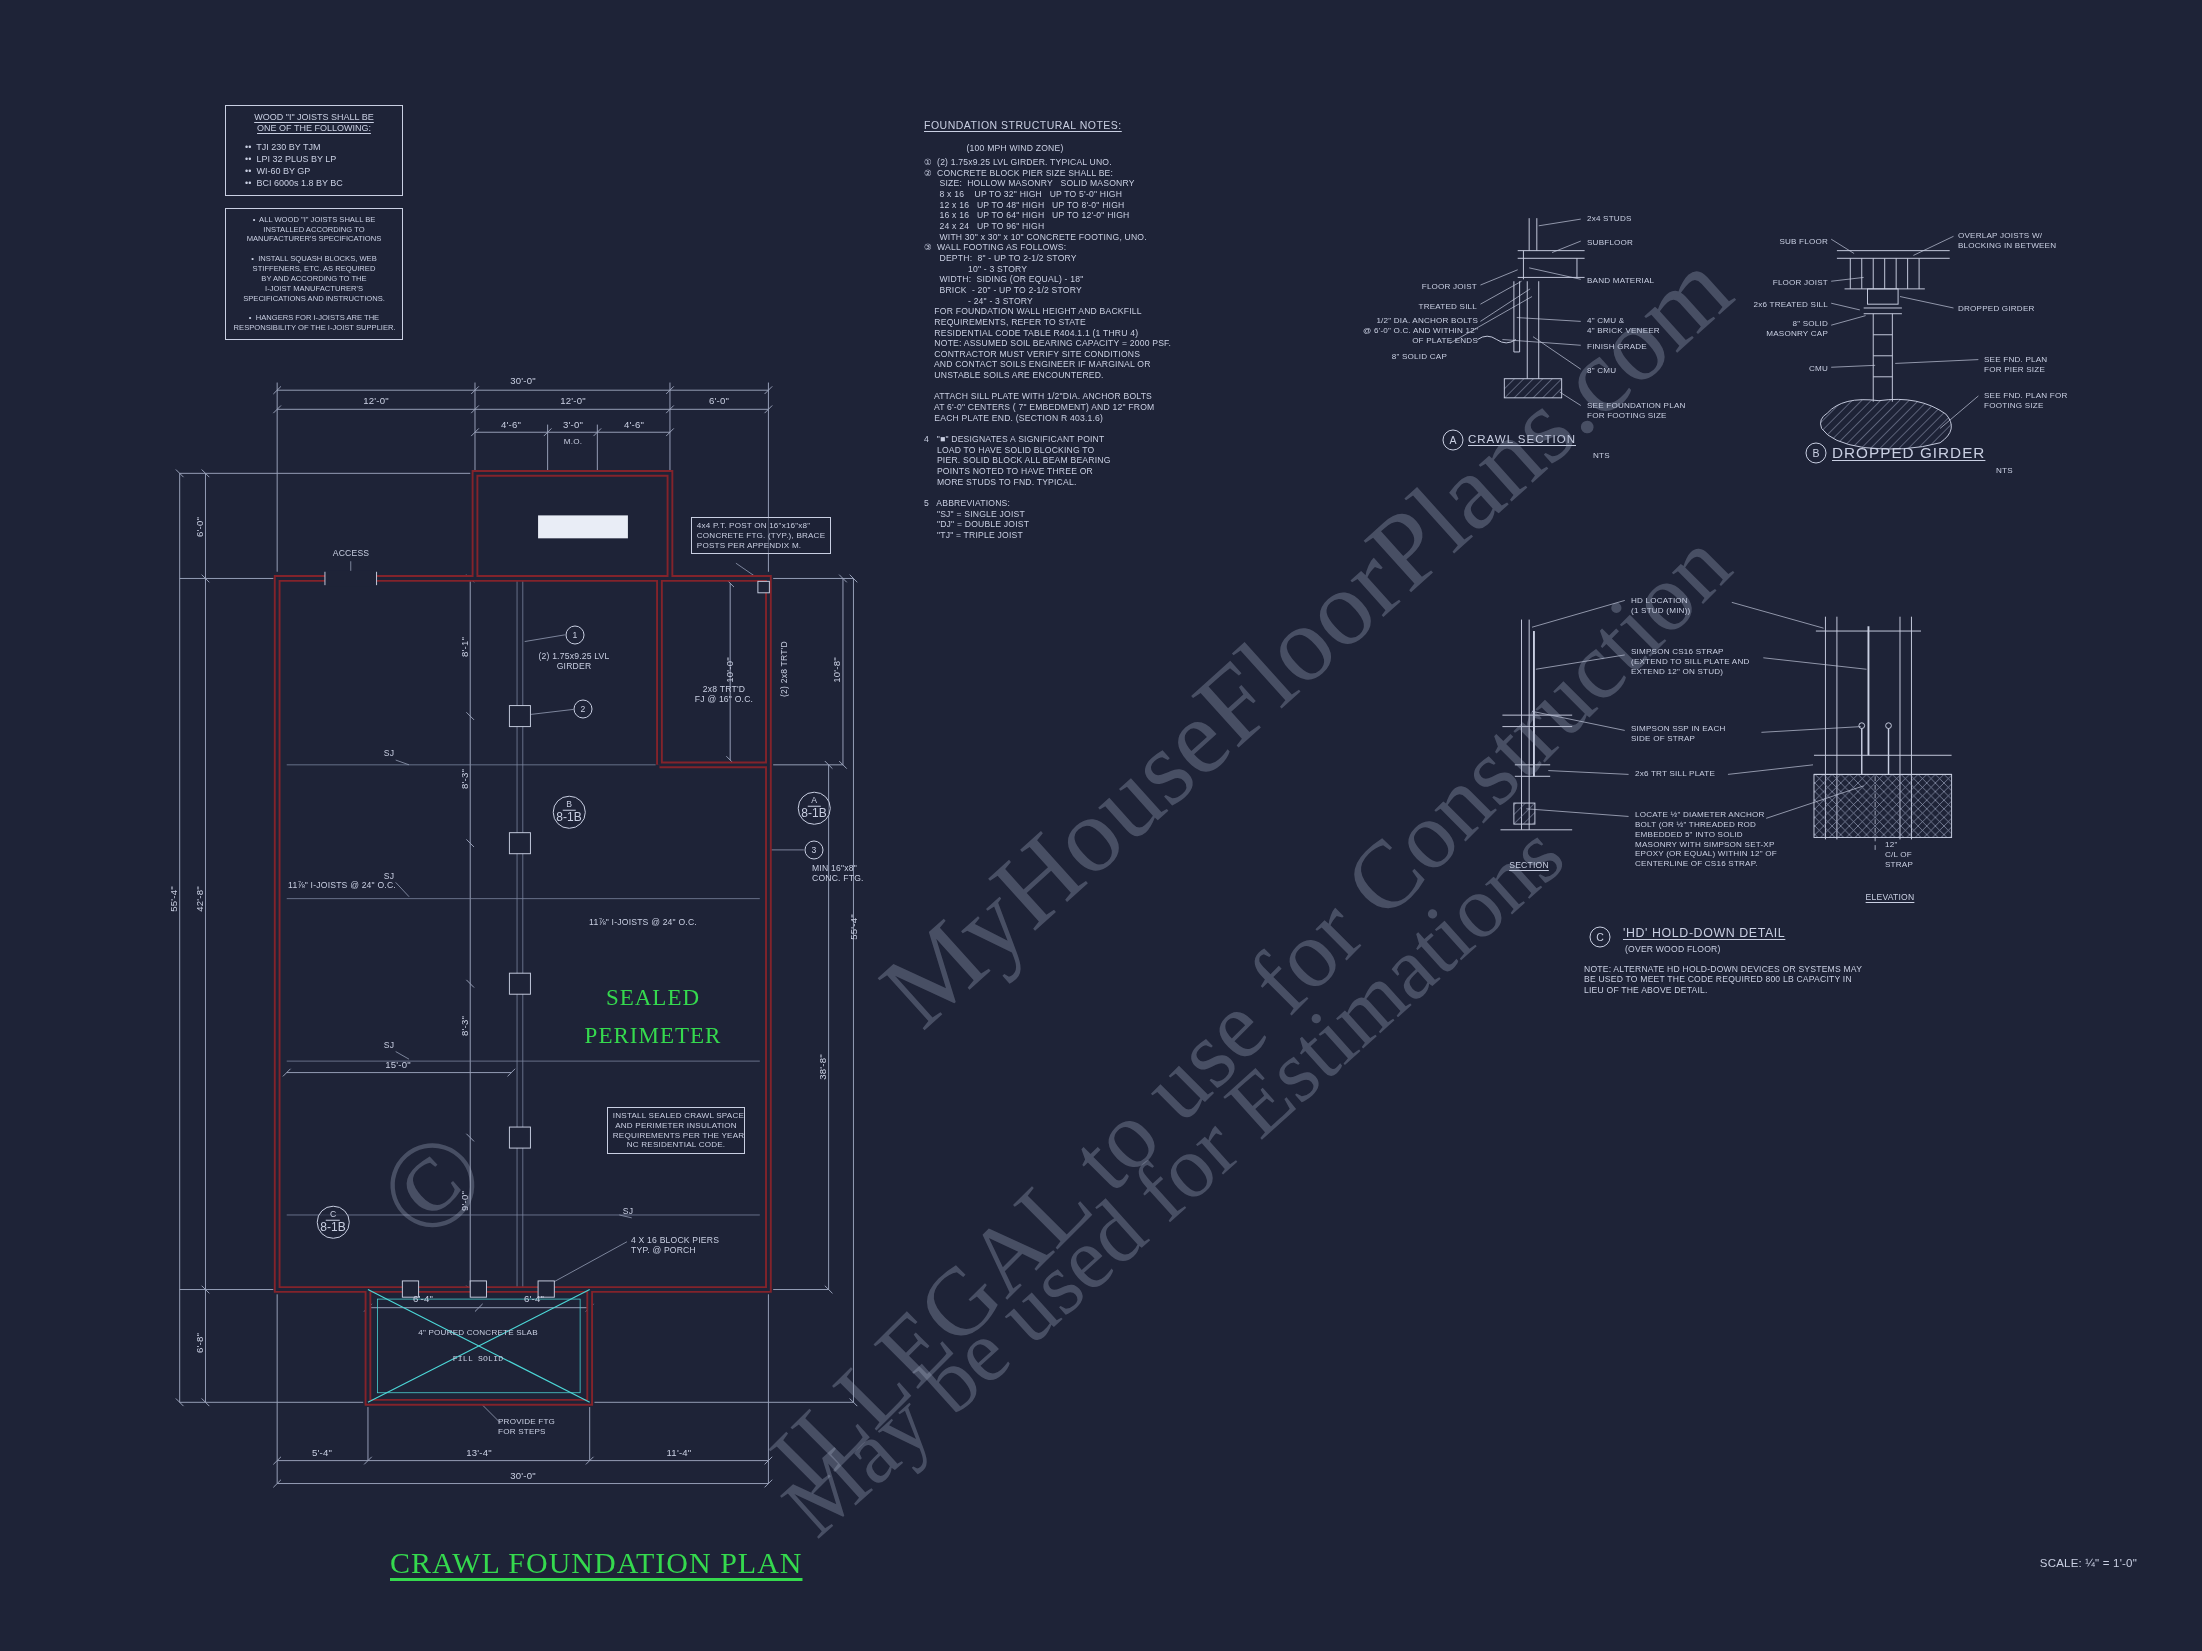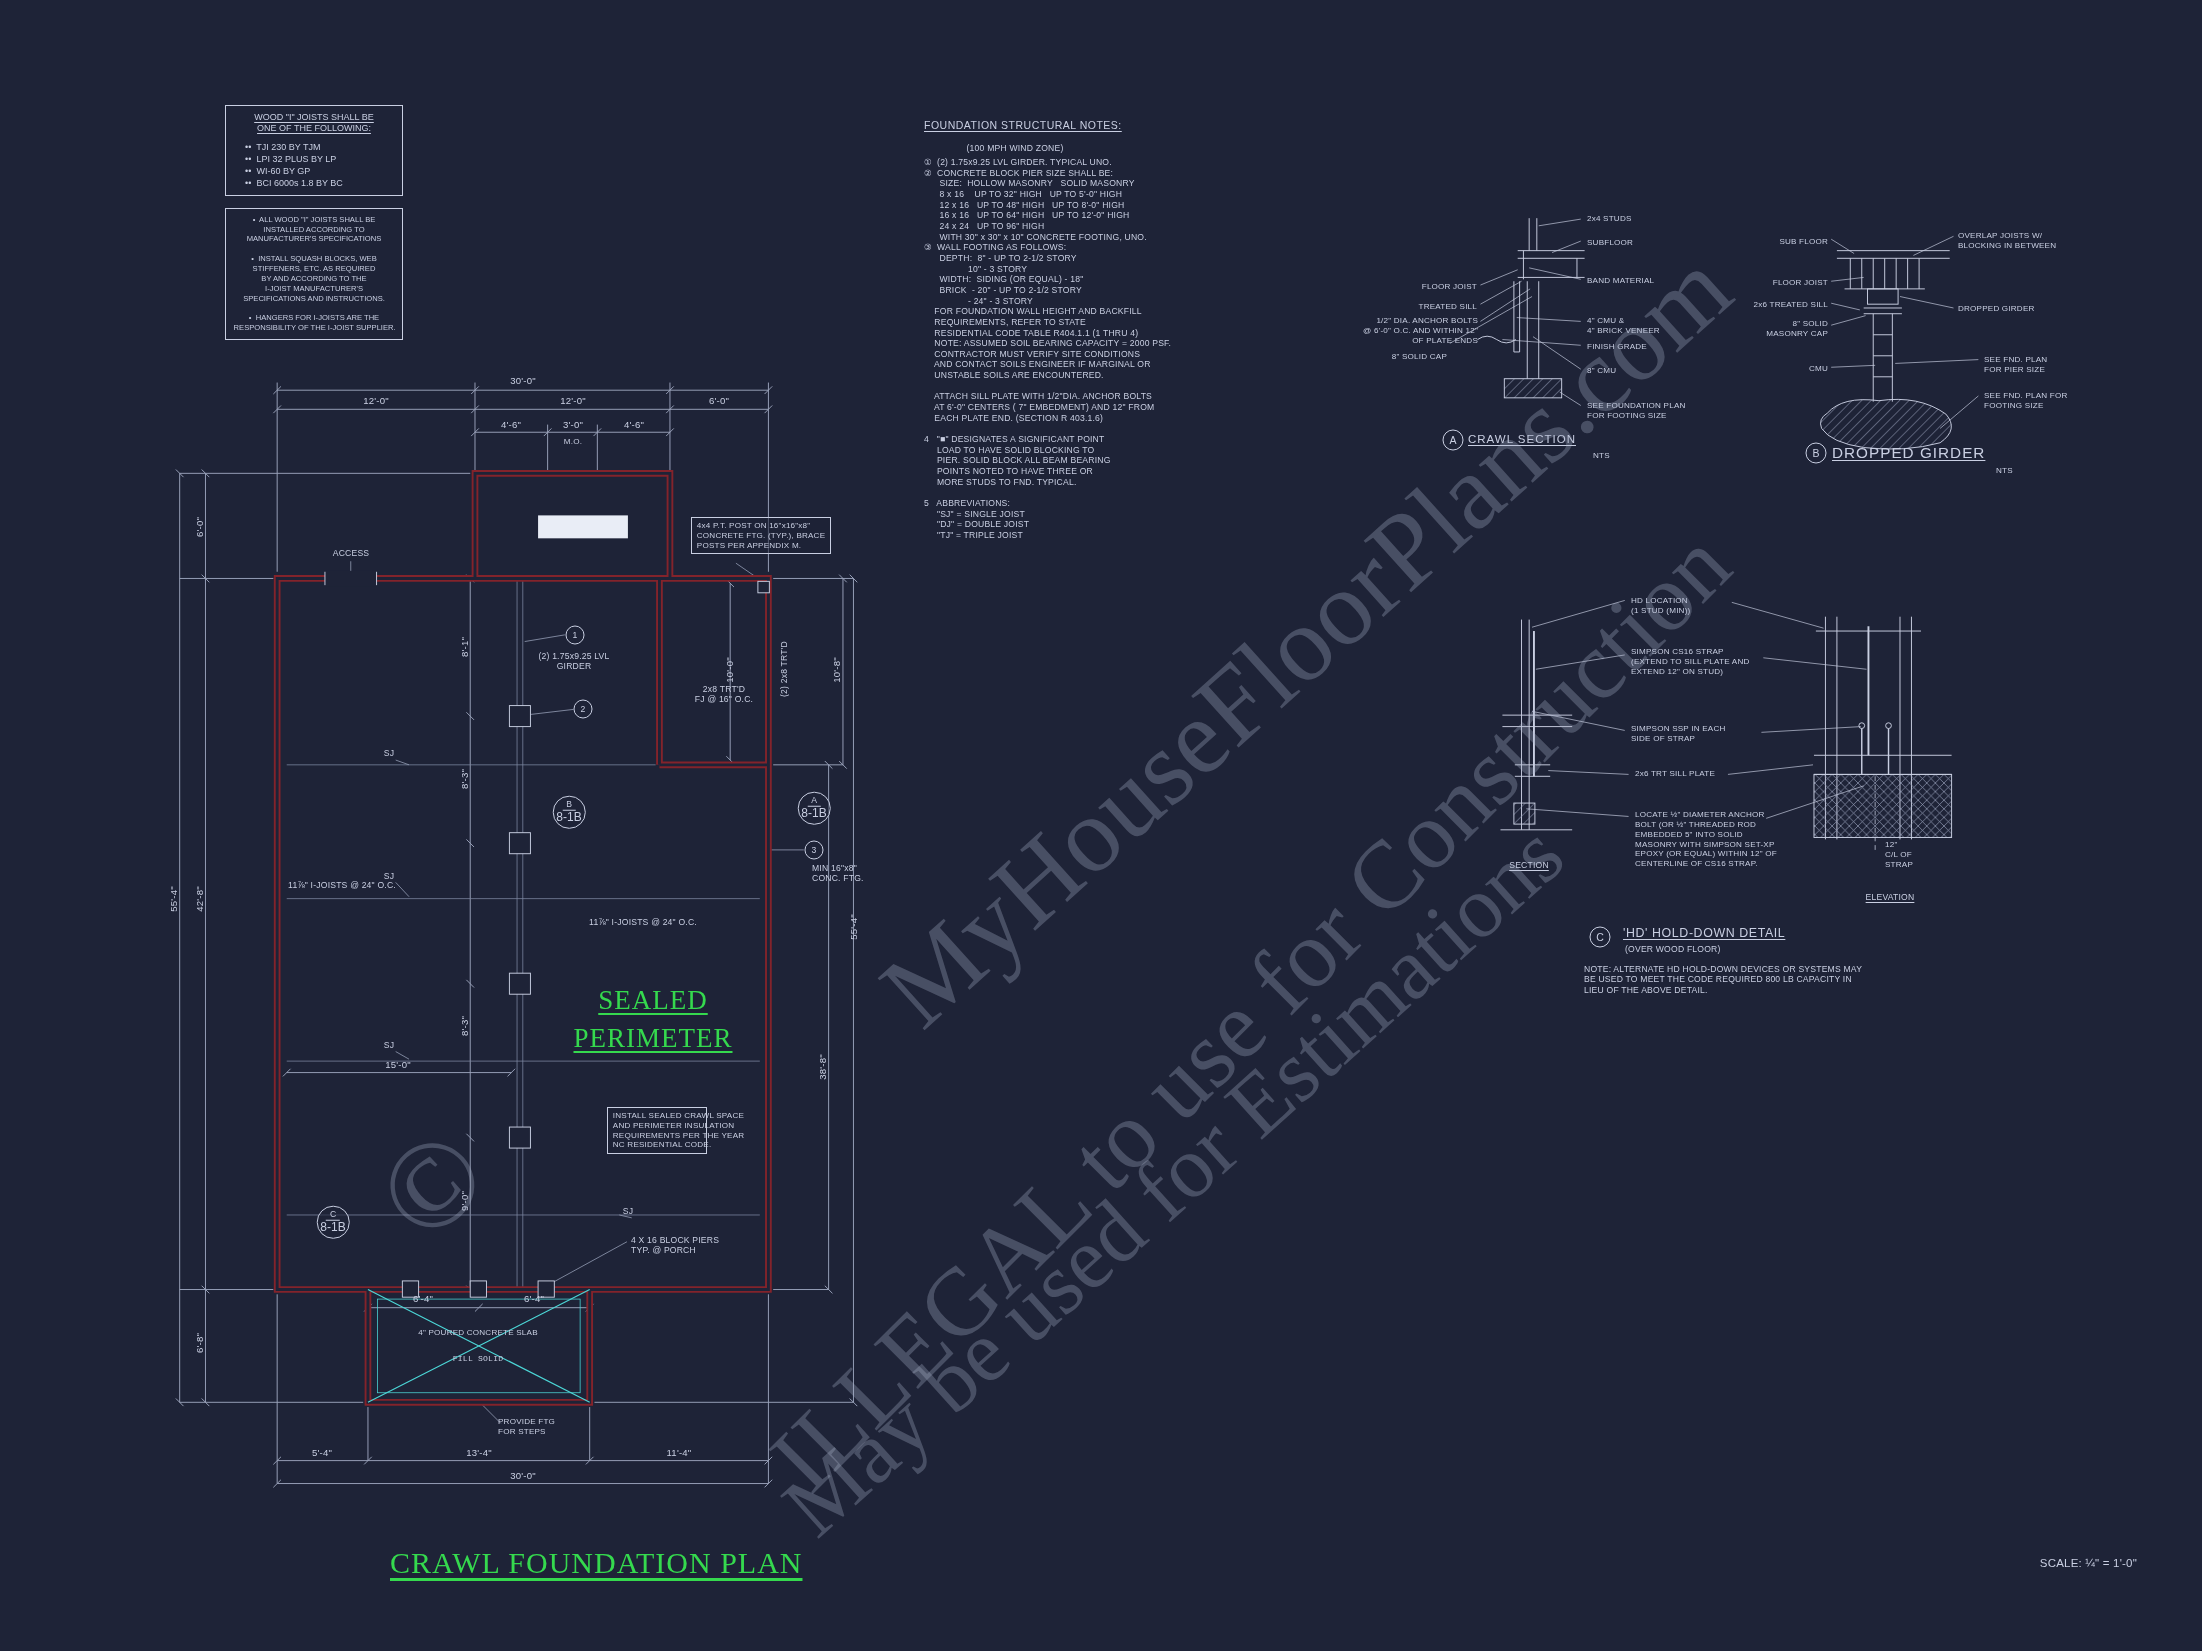--- a/index.html
+++ b/index.html
@@ -13,21 +13,21 @@
   .rot { transform:translate(-50%,-50%) rotate(-90deg); text-align:center; }
   .t8  { font-size:8.1px; }
   .t9  { font-size:8.6px; }
   .t11 { font-size:10.5px; }
   .t12 { font-size:11.5px; }
   .t13 { font-size:12.4px; }
   .t16 { font-size:15.3px; letter-spacing:1px; }
   .u   { text-decoration:underline; text-underline-offset:1.9px; }
   .boxed { border:1px solid #c9cfe2; padding:2.9px 4.8px; background:rgba(30,35,55,.55); }
   .green { color:var(--accent_green,#35d94e); font-family:"Liberation Serif",serif; }
-  .sealed { font-size:27px; letter-spacing:1px; text-decoration:underline; text-underline-offset:3.8px; }
+  .sealed { font-size:23px; letter-spacing:1px; text-underline-offset:3.8px; }
   .title-green { position:absolute; font-family:"Liberation Serif",serif; color:var(--accent_green,#35d94e); font-size:30px; letter-spacing:1px; text-decoration:underline; text-underline-offset:4.8px; white-space:nowrap; }
   .mark1 { position:absolute; width:19px; height:19px; border:1px solid #c9cfe2; border-radius:50%; font-size:8.6px; line-height:17px; text-align:center; transform:translate(-50%,-50%); background:rgba(30,35,55,.6); }
   .markT { position:absolute; width:21px; height:21px; border:1px solid #c9cfe2; border-radius:50%; font-size:10.5px; line-height:19px; text-align:center; transform:translate(-50%,-50%); }
   .mark2 { position:absolute; width:32.5px; height:32.5px; border:1px solid #c9cfe2; border-radius:50%; display:flex; flex-direction:column; align-items:center; justify-content:center; transform:translate(-50%,-50%); font-size:8.6px; line-height:1.15; background:rgba(30,35,55,.6); }
   .mark2 .ltr { border-bottom:1px solid #c9cfe2; padding:0 3.8px; }
   .mark2 .ref { font-size:12px;text-align:right; }
   .notebox { position:absolute; border:1px solid #c9cfe2; padding:5.7px 7.6px; }
   .bx-head { font-size:9px; text-align:center; white-space:pre; text-decoration:underline; text-underline-offset:1.9px; line-height:1.3; }
   .bx-list { font-size:9px; white-space:pre; margin-top:5.7px; padding-left:11.5px; line-height:1.35; }
   .bx-notes { font-size:7.6px; white-space:pre; text-align:center; line-height:1.3; }
@@ -232,21 +232,21 @@
 <div class="lbl c t9" style="left:389px;top:748px;">SJ</div>
 <div class="lbl c t9" style="left:389px;top:871px;">SJ</div>
 <div class="lbl c t9" style="left:389px;top:1040px;">SJ</div>
 <div class="lbl c t9" style="left:628px;top:1206px;">SJ</div>
 <div class="lbl t9" style="left:812px;top:863px;">MIN 16"x8"
 CONC. FTG.</div>
 <div class="lbl c t9" style="left:342px;top:880px;">11⅞" I-JOISTS @ 24" O.C.</div>
 <div class="lbl c t9" style="left:643px;top:917px;">11⅞" I-JOISTS @ 24" O.C.</div>
 <div class="lbl c green sealed" style="left:653px;top:984px;">SEALED</div>
 <div class="lbl c green sealed" style="left:653px;top:1022px;">PERIMETER</div>
-<div class="lbl t8 boxed" style="left:607px;top:1107px;width:100px;text-align:center;">INSTALL SEALED CRAWL SPACE
+<div class="lbl t8 boxed" style="left:607px;top:1107px;width:138px;text-align:center;">INSTALL SEALED CRAWL SPACE
 AND PERIMETER INSULATION
 REQUIREMENTS PER THE YEAR
 NC RESIDENTIAL CODE.</div>
 <div class="lbl t9" style="left:631px;top:1235px;">4 X 16 BLOCK PIERS
 TYP. @ PORCH</div>
 <div class="lbl c t8" style="left:478px;top:1328px;">4" POURED CONCRETE SLAB</div>
 <div class="lbl c t8" style="left:478px;top:1354px;font-family:Liberation Mono, monospace;">FILL SOLID</div>
 <div class="lbl t8" style="left:498px;top:1417px;">PROVIDE FTG
 FOR STEPS</div>
 

